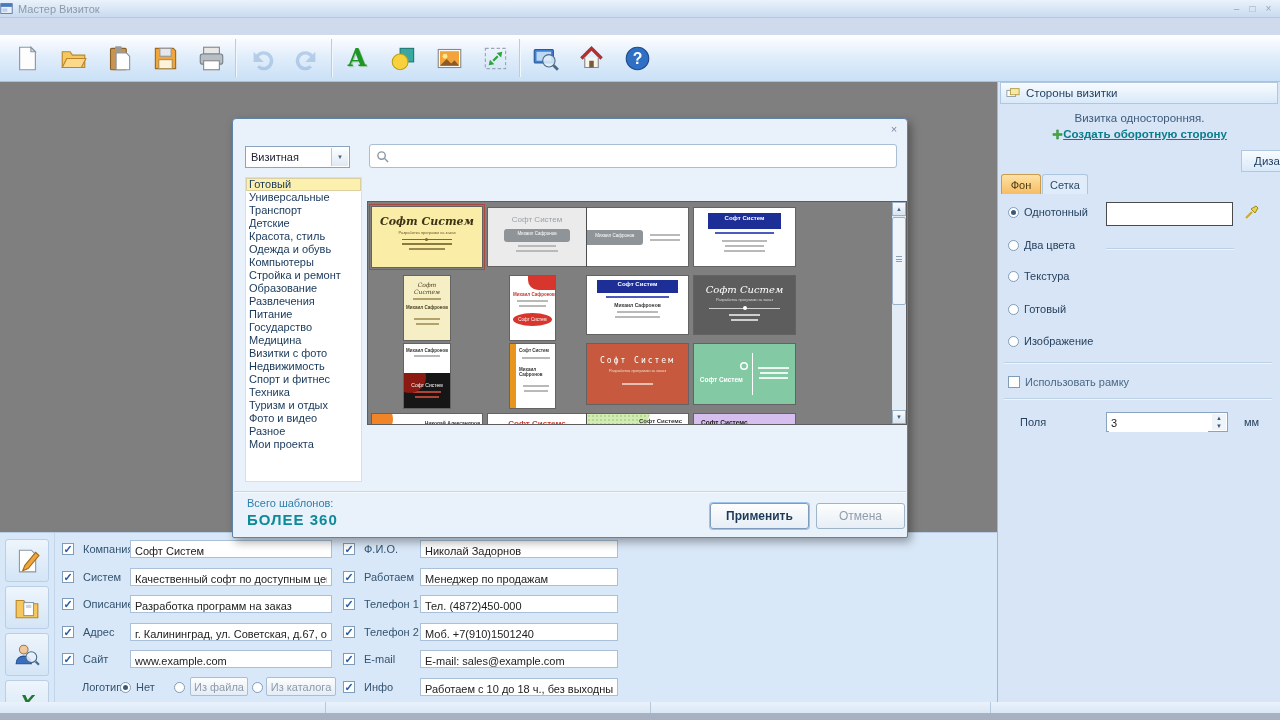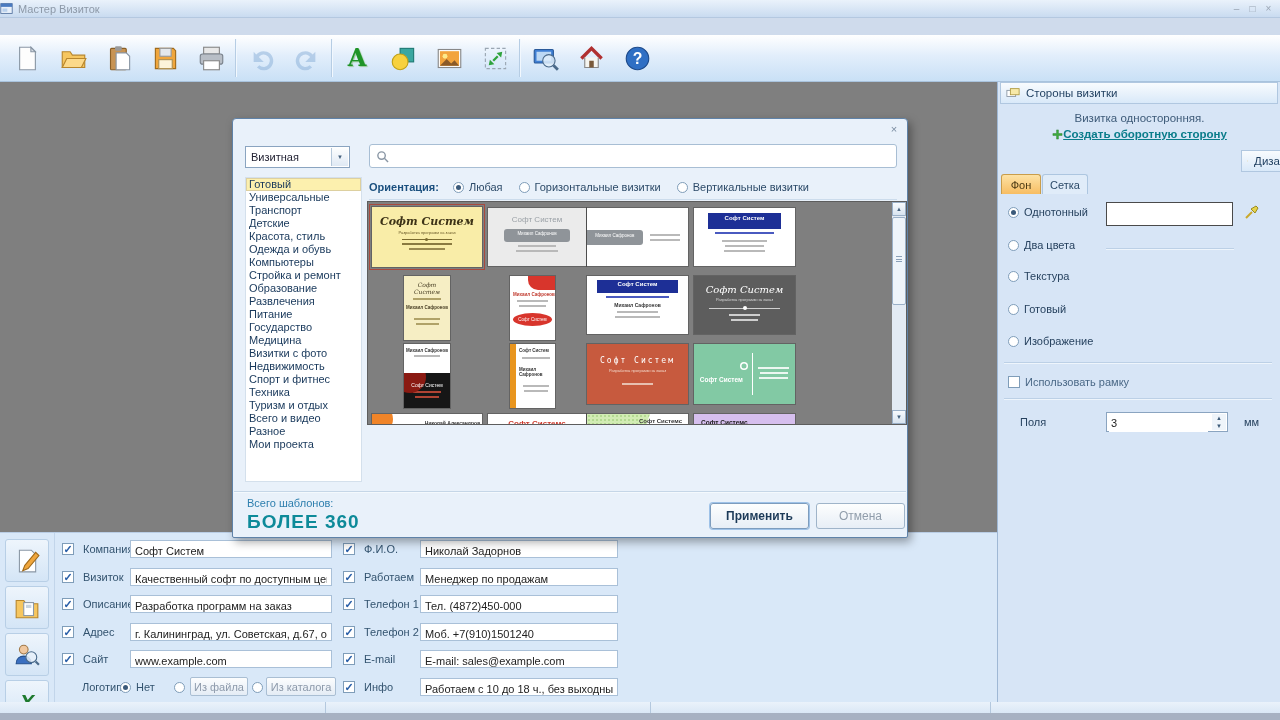--- a/index.html
+++ b/index.html
@@ -172,21 +172,21 @@
   #tscroll{position:absolute;right:0;top:0;width:14px;height:222px;background:#e3ebf4;}
   .sarrow{position:absolute;left:0;width:14px;height:14px;background:linear-gradient(#f7fafd,#d8e4f0);
     border:1px solid #9ab0c8;box-sizing:border-box;font-size:6px;color:#44617e;text-align:center;line-height:12px;cursor:pointer;}
   #sthumb{position:absolute;left:0;top:15px;width:14px;height:88px;background:#eef4fa;border:1px solid #9ab0c8;
     border-radius:2px;box-sizing:border-box;cursor:pointer;}
   #sthumb i{display:block;width:6px;height:1px;background:#8aa0b8;margin:1.5px auto 0;}
   #sthumb .grip{margin-top:38px;}
   
   #dlgsep{position:absolute;left:1px;top:372px;width:672px;height:1px;background:#c5d6e7;border-bottom:1px solid #f4f9fd;}
   #totlabel{position:absolute;left:14px;top:378px;font-size:11px;color:#2e7fae;}
-  #totvalue{position:absolute;left:14px;top:392px;font-size:19px;font-weight:bold;letter-spacing:1px;color:#0d8a99;}
+  #totvalue{position:absolute;left:14px;top:392px;font-size:15px;font-weight:bold;letter-spacing:1px;color:#0d8a99;}
   .dlgbtn{position:absolute;top:384px;height:26px;background:linear-gradient(#fdfefe,#e7eef6);
     border:1px solid #7d9cbd;border-radius:3px;font-size:12px;display:flex;align-items:center;justify-content:center;
     box-sizing:border-box;cursor:pointer;}
   #applybtn{left:477px;width:99px;font-weight:bold;color:#1c3a58;box-shadow:0 0 0 1px #9ec2e8;}
   #cancelbtn{left:583px;width:89px;color:#909dab;border-color:#9fb4c9;}
 </style>
 </head>
 <body>
 
 <div id="app">
@@ -398,21 +398,21 @@
       </div>
     <div id="formsep"></div>
 
     <div class="frow" style="left:62px;top:6px">
         <span class="cbx">✓</span>
         <span class="flabel">Компания</span>
       </div>
     <div class="finput" style="left:130px;top:7px;width:202px"><input value="Софт Систем" style=""></div>
     <div class="frow" style="left:62px;top:34px">
         <span class="cbx">✓</span>
-        <span class="flabel">Визиток</span>
+        <span class="flabel">Систем</span>
       </div>
     <div class="finput" style="left:130px;top:35px;width:202px"><input value="Качественный софт по доступным ценам" style=""></div>
     <div class="frow" style="left:62px;top:61px">
         <span class="cbx">✓</span>
         <span class="flabel">Описание</span>
       </div>
     <div class="finput" style="left:130px;top:62px;width:202px"><input value="Разработка программ на заказ" style=""></div>
     <div class="frow" style="left:62px;top:89px">
         <span class="cbx">✓</span>
         <span class="flabel">Адрес</span>
@@ -499,47 +499,32 @@
       <div class="cat">Образование</div>
       <div class="cat">Развлечения</div>
       <div class="cat">Питание</div>
       <div class="cat">Государство</div>
       <div class="cat">Медицина</div>
       <div class="cat">Визитки с фото</div>
       <div class="cat">Недвижимость</div>
       <div class="cat">Спорт и фитнес</div>
       <div class="cat">Техника</div>
       <div class="cat">Туризм и отдых</div>
-      <div class="cat">Всего и видео</div>
+      <div class="cat">Фото и видео</div>
       <div class="cat">Разное</div>
       <div class="cat">Мои проекта</div>
     </div>
 
     <div id="searchbox">
       <svg viewBox="0 0 14 14">
           <circle cx="6" cy="6" r="4" fill="none" stroke="#8a97a5" stroke-width="1.5"></circle>
           <path d="M9 9l4 4" stroke="#8a97a5" stroke-width="1.5"></path>
         </svg>
     </div>
 
-    <div id="orientrow">
-      <span class="olabel">Ориентация:</span>
-      <span class="orad">
-          <span class="rad sel"></span>
-          <span>Любая</span>
-        </span>
-      <span class="orad">
-          <span class="rad"></span>
-          <span>Горизонтальные визитки</span>
-        </span>
-      <span class="orad">
-          <span class="rad"></span>
-          <span>Вертикальные визитки</span>
-        </span>
-    </div>
 
     <div id="thumbs">
 
       <div class="card sel c1" style="left:4px;top:5px;width:110px;height:60px">
         <div class="c1-title">Софт Систем</div>
         <div class="c1-tag">Разработка программ на заказ</div>
         <div class="orn"></div>
         <div class="ln" style="width:45%;background:#8a7a40"></div>
         <div class="ln" style="width:32%;background:#9a8a50"></div>
       </div>

